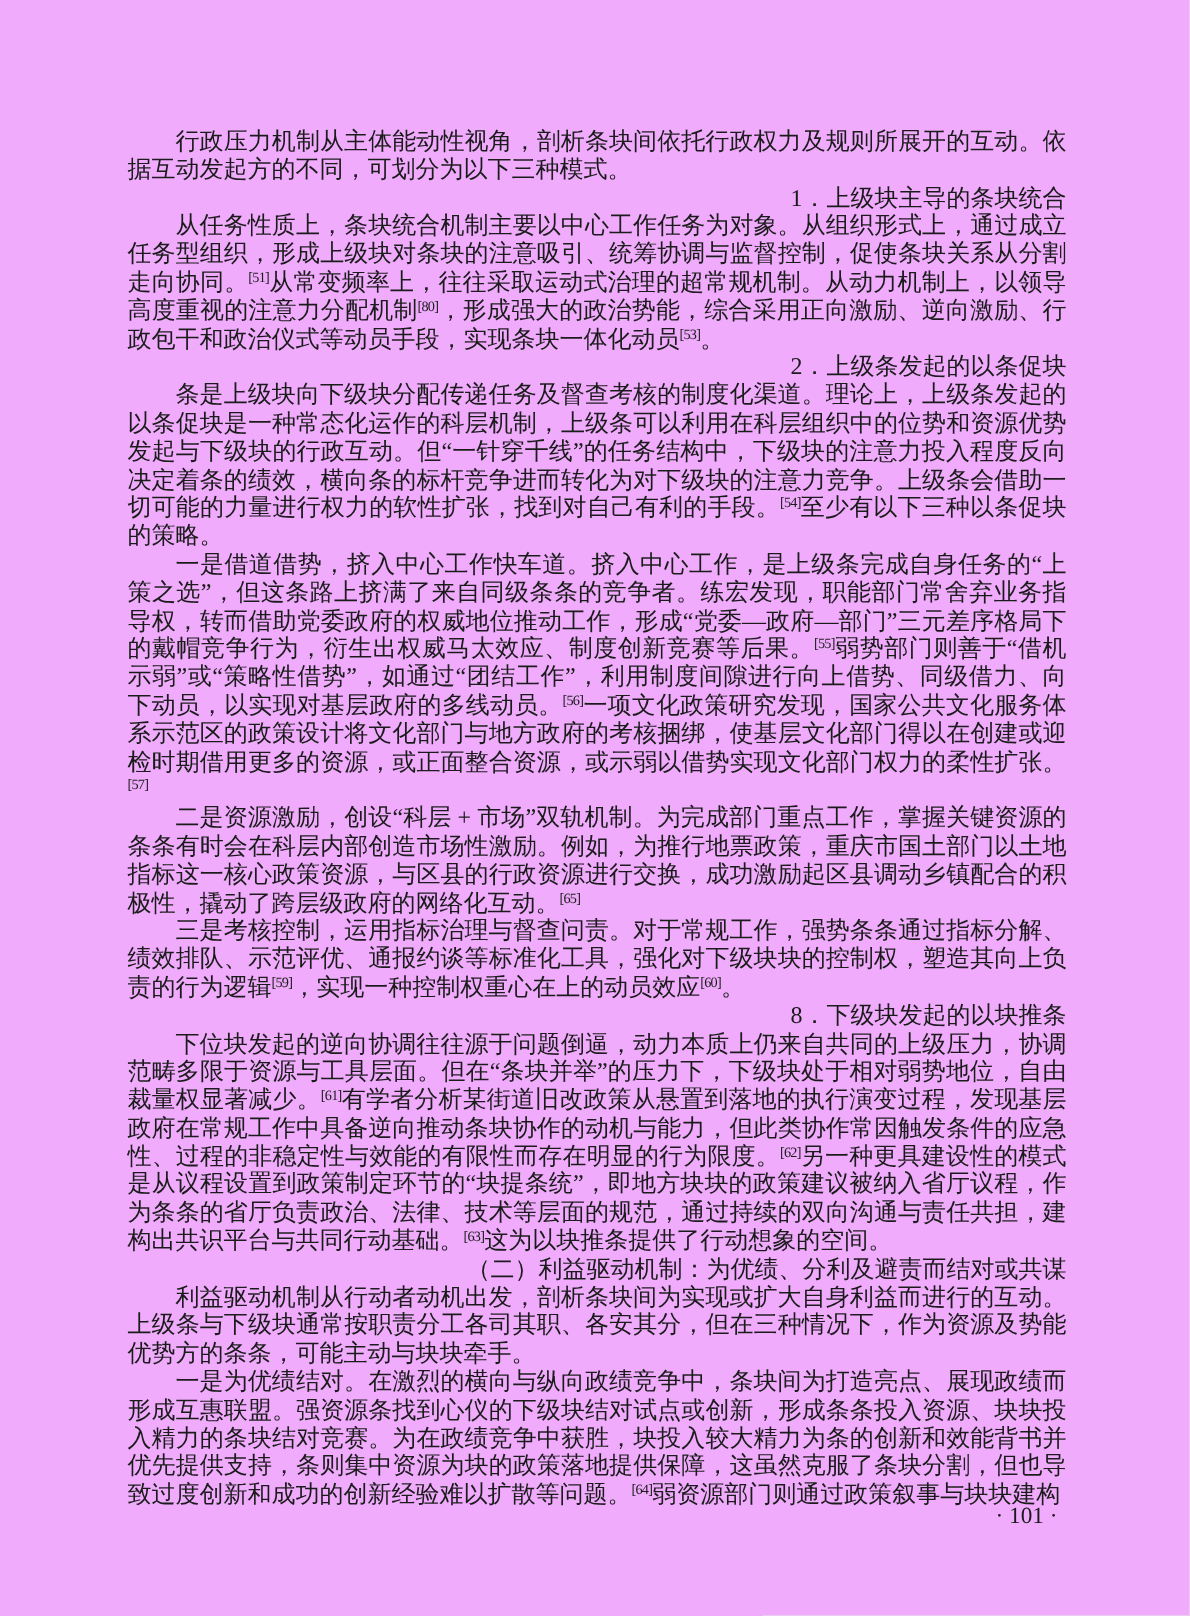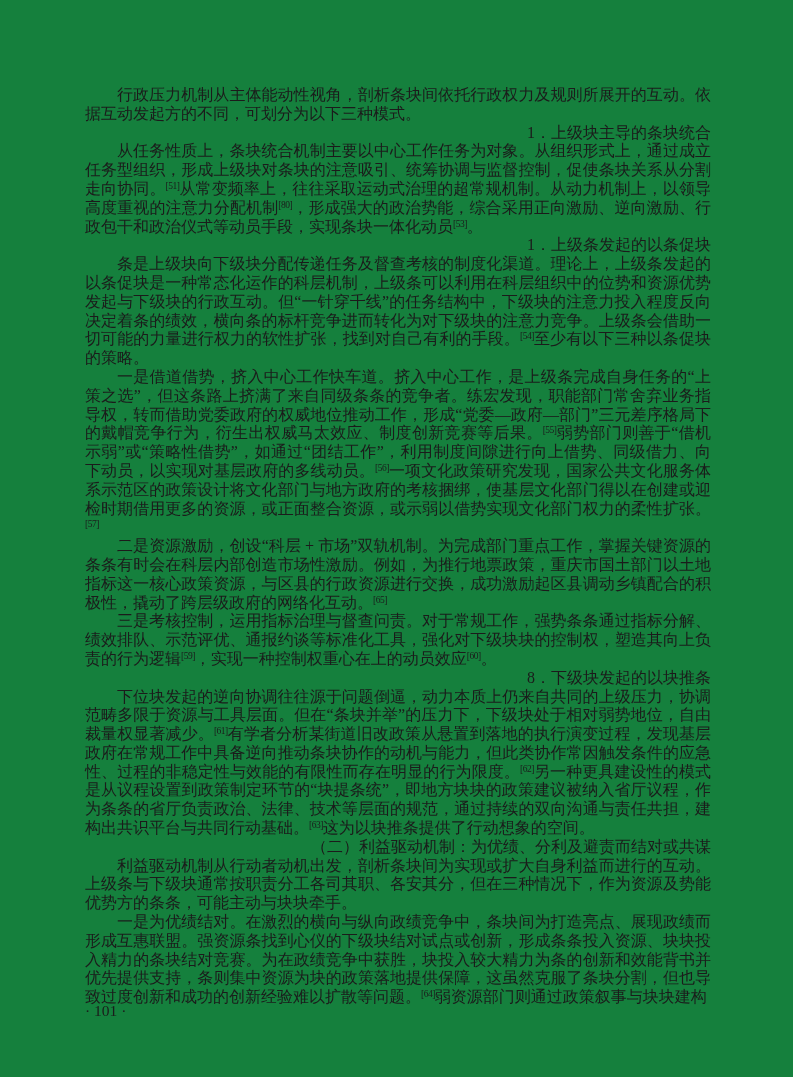--- a/index.html
+++ b/index.html
@@ -5,21 +5,21 @@
   html, body {
     margin: 0;
     padding: 0;
     background: #e8e8e8;
   }
   .page {
     position: relative;
     width: 793px;
     height: 1077px;
     margin: 0 auto;
-    background: #15803d;
+    background: #f0abfc;
     color: #1b1b1b;
     font-family: "Liberation Serif", "DejaVu Serif", serif;
     overflow: hidden;
   }
   .text-column {
     position: absolute;
     left: 85px;
     top: 86px;
     width: 626px;
   }
@@ -42,36 +42,37 @@
     line-height: 0;
     vertical-align: 5px;
     letter-spacing: -0.5px;
     white-space: nowrap;
   }
   .page-footer {
     position: absolute;
     left: 85px;
     top: 1002px;
     width: 626px;
+    text-align: right;
     font-size: 15.5px;
     line-height: 18px;
     padding-right: 6px;
     box-sizing: border-box;
   }
 </style>
 </head>
 <body>
 
 <div class="page">
   <div class="text-column">
 
   <p class="paragraph">行政压力机制从主体能动性视角，剖析条块间依托行政权力及规则所展开的互动。依据互动发起方的不同，可划分为以下三种模式。</p>
       <p class="numbered-heading">1．上级块主导的条块统合</p>
       <p class="paragraph">从任务性质上，条块统合机制主要以中心工作任务为对象。从组织形式上，通过成立任务型组织，形成上级块对条块的注意吸引、统筹协调与监督控制，促使条块关系从分割走向协同。<sup class="cite">[51]</sup>从常变频率上，往往采取运动式治理的超常规机制。从动力机制上，以领导高度重视的注意力分配机制<sup class="cite">[80]</sup>，形成强大的政治势能，综合采用正向激励、逆向激励、行政包干和政治仪式等动员手段，实现条块一体化动员<sup class="cite">[53]</sup>。</p>
-      <p class="numbered-heading">1．上级条发起的以条促块</p>
+      <p class="numbered-heading">2．上级条发起的以条促块</p>
       <p class="paragraph">条是上级块向下级块分配传递任务及督查考核的制度化渠道。理论上，上级条发起的以条促块是一种常态化运作的科层机制，上级条可以利用在科层组织中的位势和资源优势发起与下级块的行政互动。但“一针穿千线”的任务结构中，下级块的注意力投入程度反向决定着条的绩效，横向条的标杆竞争进而转化为对下级块的注意力竞争。上级条会借助一切可能的力量进行权力的软性扩张，找到对自己有利的手段。<sup class="cite">[54]</sup>至少有以下三种以条促块的策略。</p>
       <p class="paragraph">一是借道借势，挤入中心工作快车道。挤入中心工作，是上级条完成自身任务的“上策之选”，但这条路上挤满了来自同级条条的竞争者。练宏发现，职能部门常舍弃业务指导权，转而借助党委政府的权威地位推动工作，形成“党委—政府—部门”三元差序格局下的戴帽竞争行为，衍生出权威马太效应、制度创新竞赛等后果。<sup class="cite">[55]</sup>弱势部门则善于“借机示弱”或“策略性借势”，如通过“团结工作”，利用制度间隙进行向上借势、同级借力、向下动员，以实现对基层政府的多线动员。<sup class="cite">[56]</sup>一项文化政策研究发现，国家公共文化服务体系示范区的政策设计将文化部门与地方政府的考核捆绑，使基层文化部门得以在创建或迎检时期借用更多的资源，或正面整合资源，或示弱以借势实现文化部门权力的柔性扩张。<sup class="cite">[57]</sup></p>
       <p class="paragraph">二是资源激励，创设“科层 + 市场”双轨机制。为完成部门重点工作，掌握关键资源的条条有时会在科层内部创造市场性激励。例如，为推行地票政策，重庆市国土部门以土地指标这一核心政策资源，与区县的行政资源进行交换，成功激励起区县调动乡镇配合的积极性，撬动了跨层级政府的网络化互动。<sup class="cite">[65]</sup></p>
       <p class="paragraph">三是考核控制，运用指标治理与督查问责。对于常规工作，强势条条通过指标分解、绩效排队、示范评优、通报约谈等标准化工具，强化对下级块块的控制权，塑造其向上负责的行为逻辑<sup class="cite">[59]</sup>，实现一种控制权重心在上的动员效应<sup class="cite">[60]</sup>。</p>
       <p class="numbered-heading">8．下级块发起的以块推条</p>
       <p class="paragraph">下位块发起的逆向协调往往源于问题倒逼，动力本质上仍来自共同的上级压力，协调范畴多限于资源与工具层面。但在“条块并举”的压力下，下级块处于相对弱势地位，自由裁量权显著减少。<sup class="cite">[61]</sup>有学者分析某街道旧改政策从悬置到落地的执行演变过程，发现基层政府在常规工作中具备逆向推动条块协作的动机与能力，但此类协作常因触发条件的应急性、过程的非稳定性与效能的有限性而存在明显的行为限度。<sup class="cite">[62]</sup>另一种更具建设性的模式是从议程设置到政策制定环节的“块提条统”，即地方块块的政策建议被纳入省厅议程，作为条条的省厅负责政治、法律、技术等层面的规范，通过持续的双向沟通与责任共担，建构出共识平台与共同行动基础。<sup class="cite">[63]</sup>这为以块推条提供了行动想象的空间。</p>
       <p class="sub-heading">（二）利益驱动机制：为优绩、分利及避责而结对或共谋</p>
       <p class="paragraph">利益驱动机制从行动者动机出发，剖析条块间为实现或扩大自身利益而进行的互动。上级条与下级块通常按职责分工各司其职、各安其分，但在三种情况下，作为资源及势能优势方的条条，可能主动与块块牵手。</p>
       <p class="paragraph">一是为优绩结对。在激烈的横向与纵向政绩竞争中，条块间为打造亮点、展现政绩而形成互惠联盟。强资源条找到心仪的下级块结对试点或创新，形成条条投入资源、块块投入精力的条块结对竞赛。为在政绩竞争中获胜，块投入较大精力为条的创新和效能背书并优先提供支持，条则集中资源为块的政策落地提供保障，这虽然克服了条块分割，但也导致过度创新和成功的创新经验难以扩散等问题。<sup class="cite">[64]</sup>弱资源部门则通过政策叙事与块块建构</p>
     </div>

